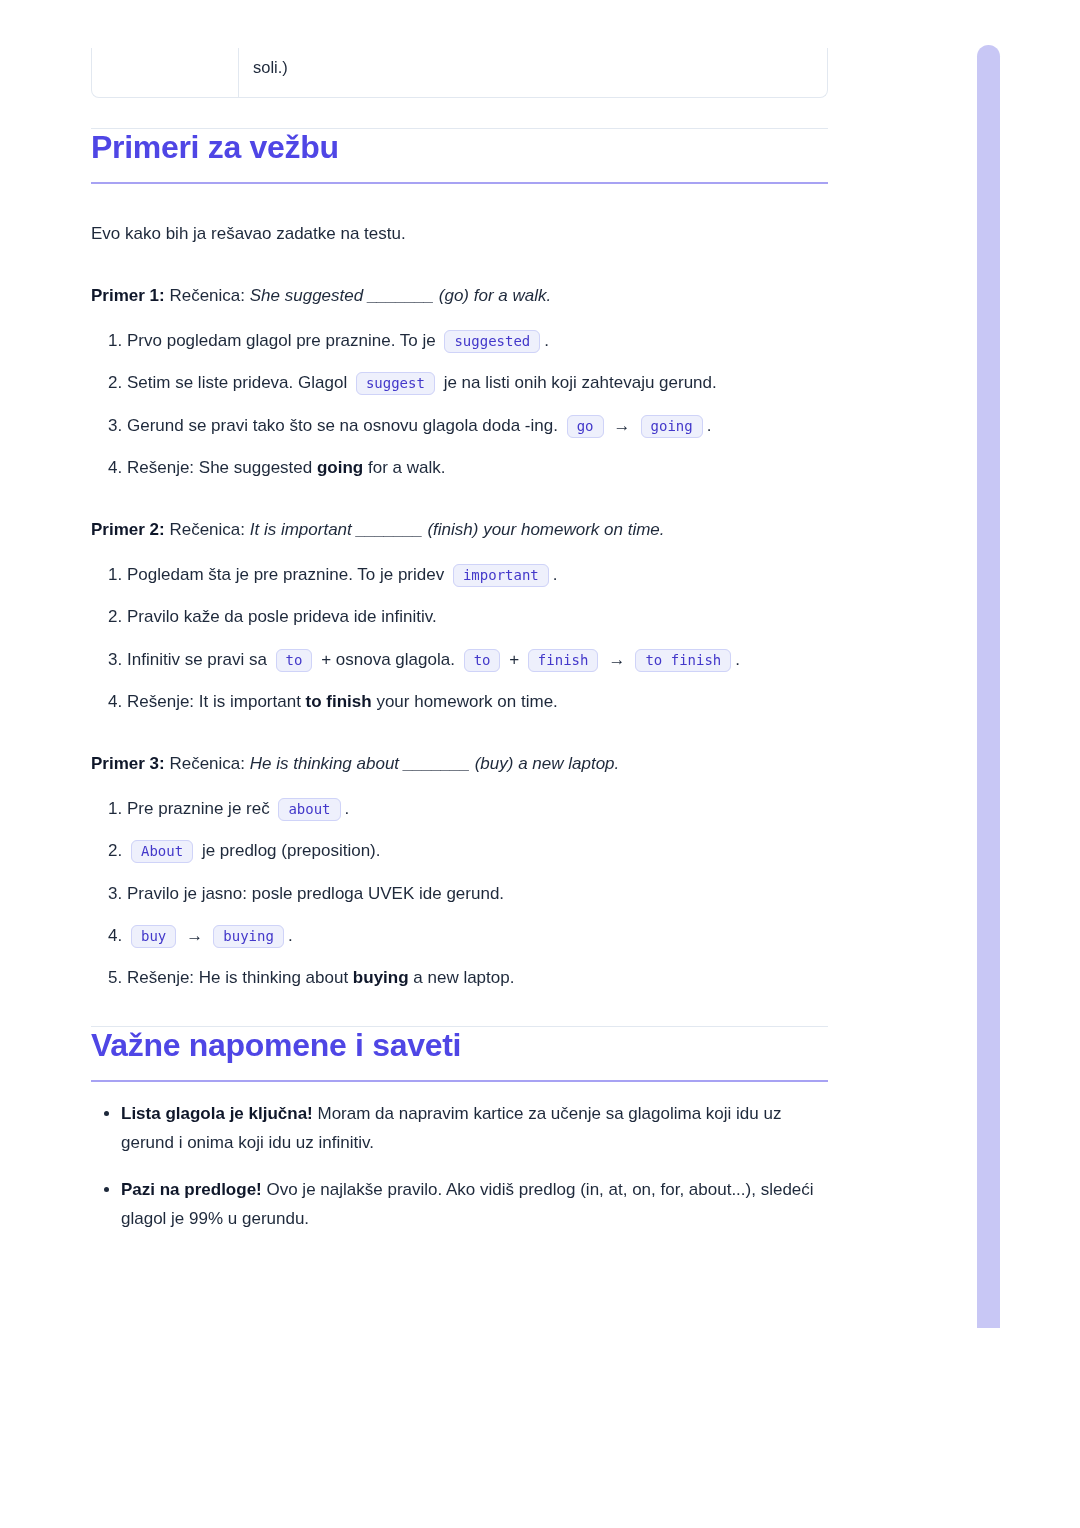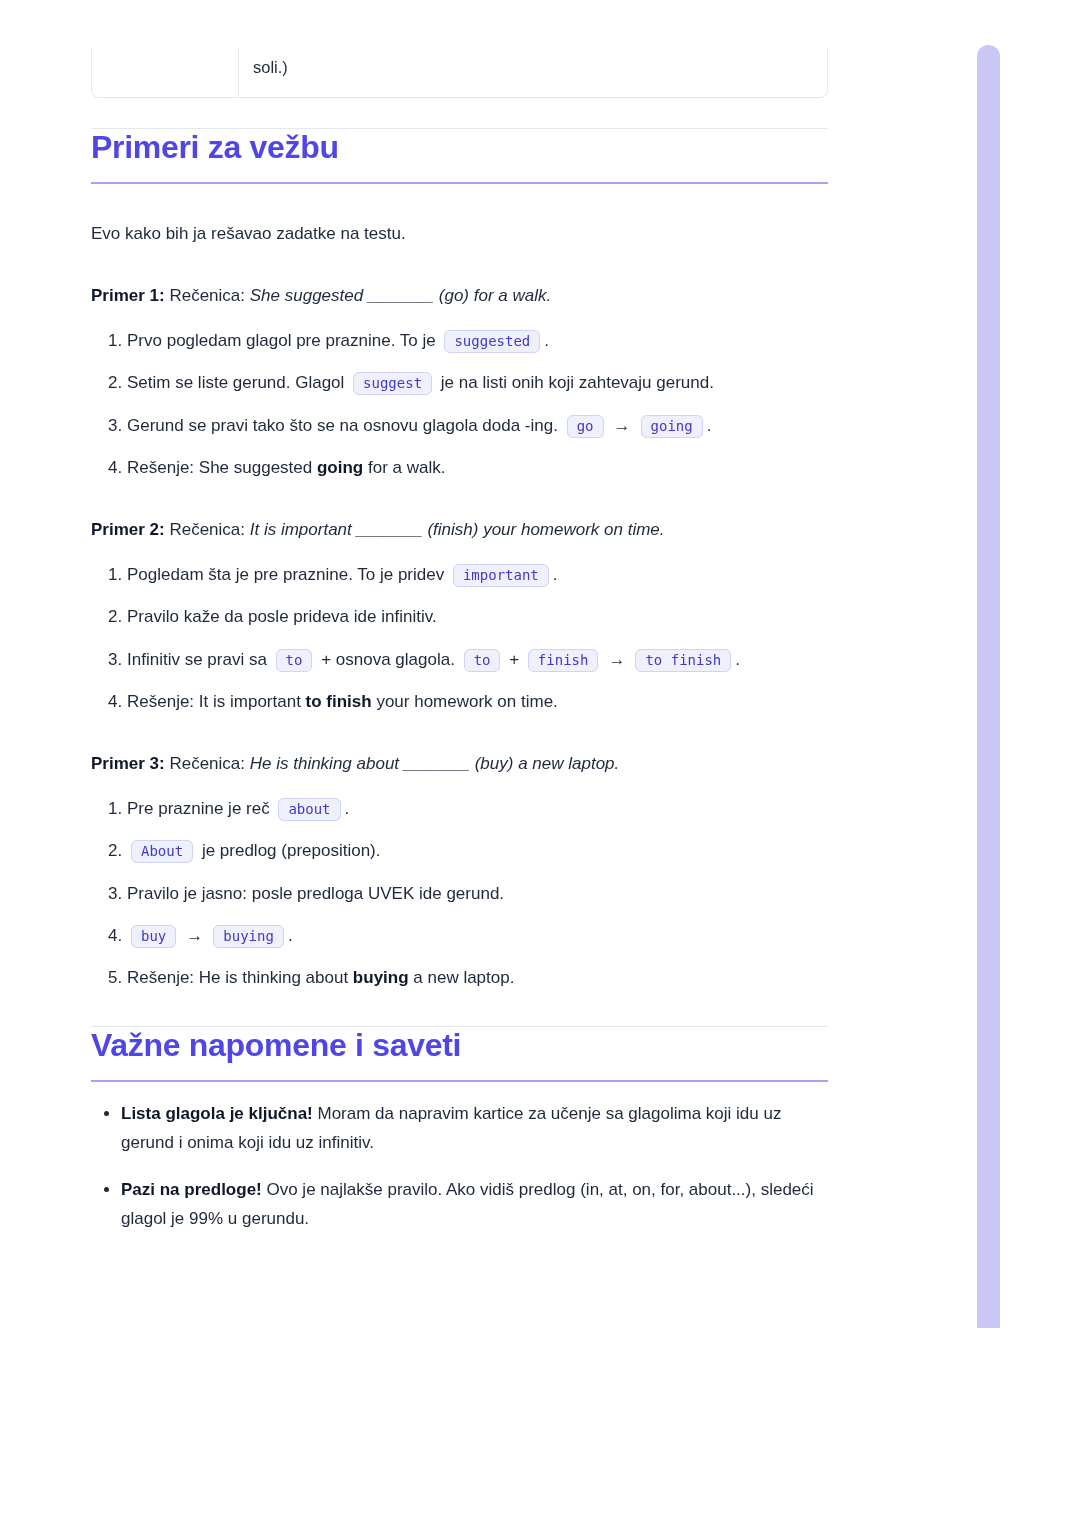--- a/index.html
+++ b/index.html
@@ -106,21 +106,21 @@
 
     <hr class="divider">
 
     <section>
       <h1 class="section-title">Primeri za vežbu</h1>
       <p class="intro">Evo kako bih ja rešavao zadatke na testu.</p>
       <div id="examples-container">
           <p class="example-heading"><strong>Primer 1:</strong><span> Rečenica: </span><em>She suggested _______ (go) for a walk.</em></p>
           <ol class="steps">
             <li><span>Prvo pogledam glagol pre praznine. To je </span><code class="badge">suggested</code><span>.</span></li>
-            <li><span>Setim se liste gerund. Glagol </span><code class="badge">suggest</code><span> je na listi onih koji zahtevaju gerund.</span></li>
+            <li><span>Setim se liste prideva. Glagol </span><code class="badge">suggest</code><span> je na listi onih koji zahtevaju gerund.</span></li>
             <li><span>Gerund se pravi tako što se na osnovu glagola doda -ing. </span><code class="badge">go</code><span class="arrow">→</span><code class="badge">going</code><span>.</span></li>
             <li><span>Rešenje: She suggested </span><strong>going</strong><span> for a walk.</span></li>
           </ol>
           <p class="example-heading"><strong>Primer 2:</strong><span> Rečenica: </span><em>It is important _______ (finish) your homework on time.</em></p>
           <ol class="steps">
             <li><span>Pogledam šta je pre praznine. To je pridev </span><code class="badge">important</code><span>.</span></li>
             <li><span>Pravilo kaže da posle prideva ide infinitiv.</span></li>
             <li><span>Infinitiv se pravi sa </span><code class="badge">to</code><span> + osnova glagola. </span><code class="badge">to</code><span> + </span><code class="badge">finish</code><span class="arrow">→</span><code class="badge">to finish</code><span>.</span></li>
             <li><span>Rešenje: It is important </span><strong>to finish</strong><span> your homework on time.</span></li>
           </ol>

